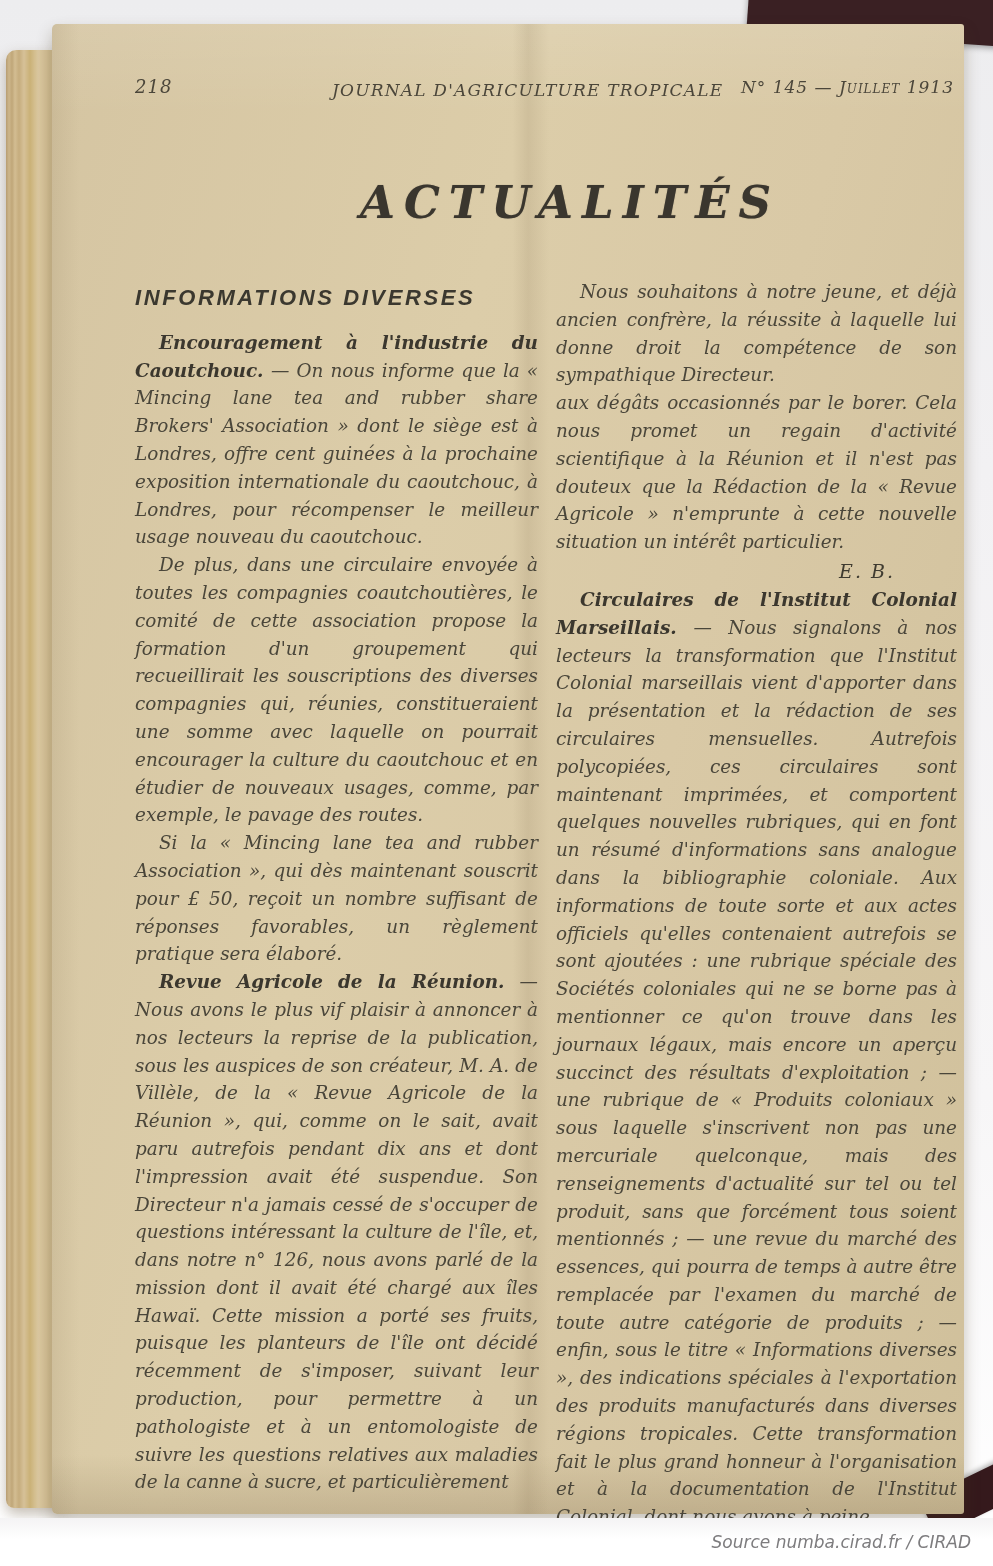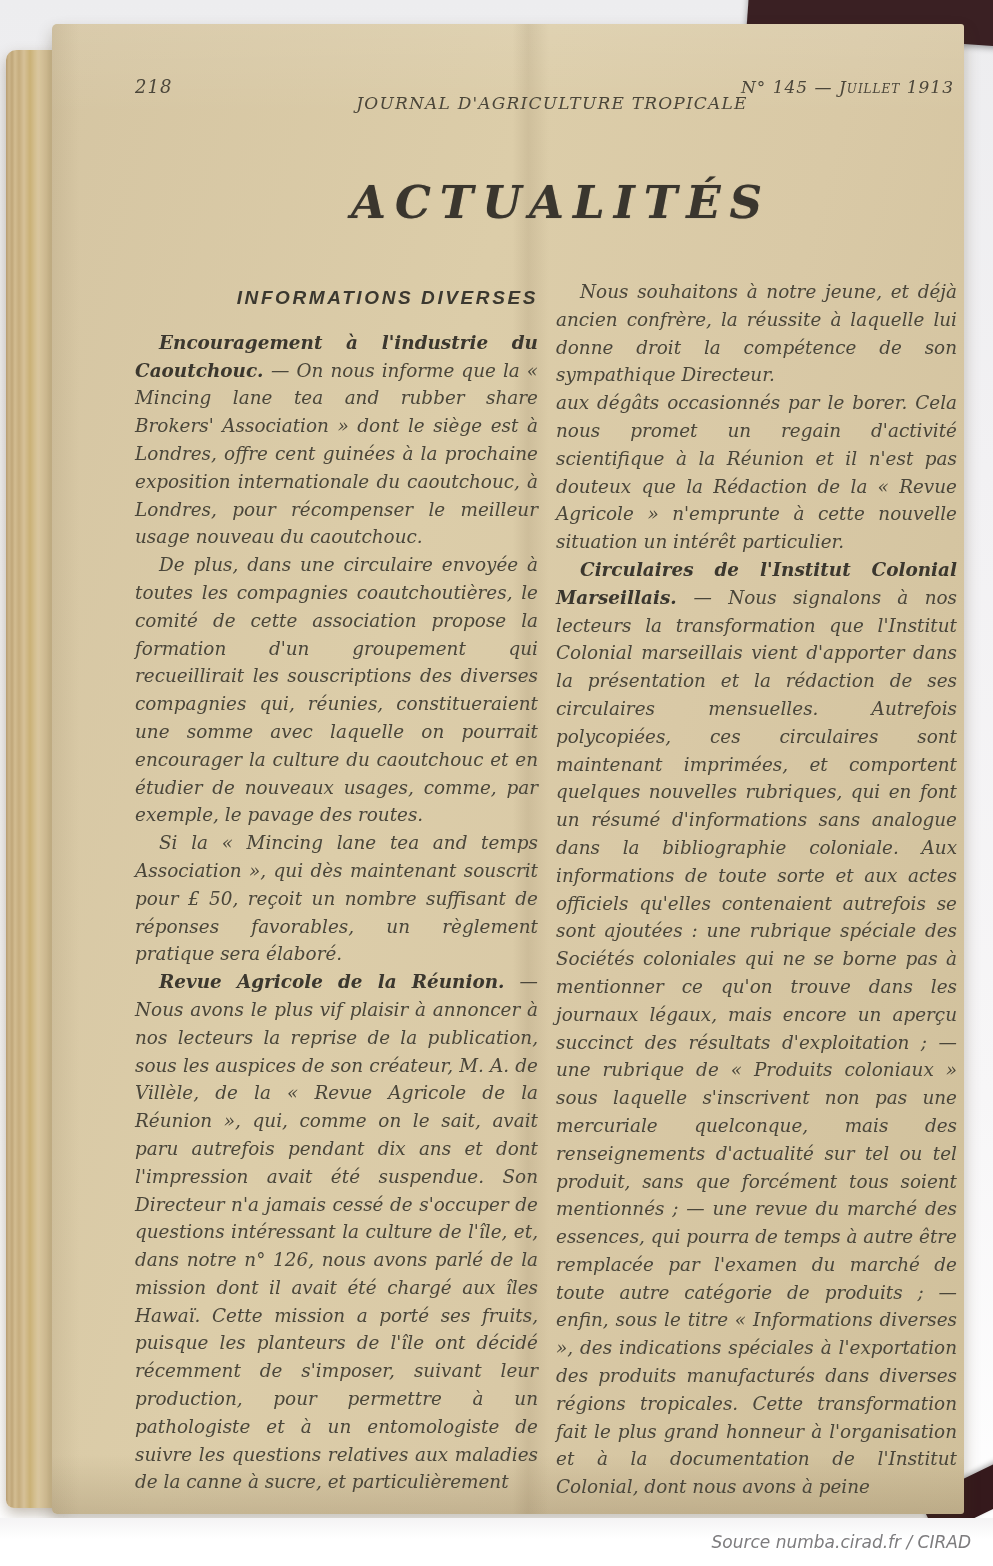--- a/index.html
+++ b/index.html
@@ -38,38 +38,38 @@
       linear-gradient(90deg, rgba(0,0,0,0) 50.5%, rgba(110,90,60,.12) 52.2%, rgba(0,0,0,0) 54.5%),
       linear-gradient(180deg, rgba(255,255,255,.10) 0%, rgba(0,0,0,0) 6%),
       linear-gradient(180deg, rgba(0,0,0,0) 96%, rgba(95,75,45,.18) 100%),
       linear-gradient(105deg,#d5c5a2 0%,#dccda9 38%,#d9c9a6 62%,#d0c09b 100%);
     box-shadow:0 8px 16px rgba(70,55,30,.30);
     color:#474337;
   }
   .page-header{position:absolute; left:0; top:52px; width:100%; height:26px;}
   .page-num{position:absolute; left:83px; top:0; font-size:18px; letter-spacing:1px; color:#4b463a;}
   .journal-title{
-    position:absolute; left:280px; width:440px; top:17px; text-align:center;
+    position:absolute; left:280px; width:440px; top:4px; 
     font-size:17px; letter-spacing:1.2px; color:#4b463a; white-space:nowrap;
   }
   .issue-info{
     position:absolute; right:10px; top:1px; text-align:right;
     font-size:17px; font-variant:small-caps; letter-spacing:1px; color:#4b463a; white-space:nowrap;
   }
   .main-title{
-    position:absolute; left:219px; width:580px; top:152px; text-align:center;
+    position:absolute; left:228px; width:580px; top:152px; text-align:center;
     font-size:45px; font-weight:bold; letter-spacing:9px; color:#3a362e;
     text-shadow:0 0 1px rgba(58,54,46,.45);
   }
   .column{position:absolute; text-align:justify; font-size:18.4px; line-height:27.8px; color:#4a463a;}
   .col-left{left:83px; top:260px; width:403px;}
   .col-right{left:504px; top:254px; width:401px;}
   .section-heading{
     font-family:"Liberation Sans","DejaVu Sans",sans-serif;
-    font-weight:bold; font-size:19px; letter-spacing:2.6px; text-align:right;
+    font-weight:bold; font-size:22px; letter-spacing:2.6px; text-align:left;
     color:#3b382f; margin:0 0 17px 0;
   }
   .body-par{margin:0; text-indent:24px;}
   .body-par.no-indent{text-indent:0;}
   .lead{font-weight:bold; color:#3b372e;}
   .signature{
     text-indent:0; text-align:right; padding-right:62px;
     letter-spacing:2px; font-size:19px; color:#3f3b30; line-height:30px;
   }
   
@@ -100,29 +100,30 @@
       <span class="issue-info">N° 145 — Juillet 1913</span>
     </div>
 
     <div class="main-title">ACTUALITÉS</div>
 
     <div class="column col-left">
       <h2 class="section-heading">INFORMATIONS DIVERSES</h2>
       <div>
           <p class="body-par"><span class="lead">Encouragement à l'industrie du Caoutchouc. </span>— On nous informe que la « Mincing lane tea and rubber share Brokers' Association » dont le siège est à Londres, offre cent guinées à la prochaine exposition internationale du caoutchouc, à Londres, pour récompenser le meilleur usage nouveau du caoutchouc.</p>
           <p class="body-par">De plus, dans une circulaire envoyée à toutes les compagnies coautchoutières, le comité de cette association propose la formation d'un groupement qui recueillirait les souscriptions des diverses compagnies qui, réunies, constitueraient une somme avec laquelle on pourrait encourager la culture du caoutchouc et en étudier de nouveaux usages, comme, par exemple, le pavage des routes.</p>
-          <p class="body-par">Si la « Mincing lane tea and temps Association », qui dès maintenant souscrit pour £ 50, reçoit un nombre suffisant de réponses favorables, un règlement pratique sera élaboré.</p>
+          <p class="body-par">Si la « Mincing lane tea and rubber Association », qui dès maintenant souscrit pour £ 50, reçoit un nombre suffisant de réponses favorables, un règlement pratique sera élaboré.</p>
           <p class="body-par"><span class="lead">Revue Agricole de la Réunion. </span>— Nous avons le plus vif plaisir à annoncer à nos lecteurs la reprise de la publication, sous les auspices de son créateur, M. A. de Villèle, de la « Revue Agricole de la Réunion », qui, comme on le sait, avait paru autrefois pendant dix ans et dont l'impression avait été suspendue. Son Directeur n'a jamais cessé de s'occuper de questions intéressant la culture de l'île, et, dans notre n° 126, nous avons parlé de la mission dont il avait été chargé aux îles Hawaï. Cette mission a porté ses fruits, puisque les planteurs de l'île ont décidé récemment de s'imposer, suivant leur production, pour permettre à un pathologiste et à un entomologiste de suivre les questions relatives aux maladies de la canne à sucre, et particulièrement</p>
         </div>
     </div>
 
     <div class="column col-right">
       <div>
           <p class="body-par">Nous souhaitons à notre jeune, et déjà ancien confrère, la réussite à laquelle lui donne droit la compétence de son sympathique Directeur.</p>
           <p class="body-par no-indent">aux dégâts occasionnés par le borer. Cela nous promet un regain d'activité scientifique à la Réunion et il n'est pas douteux que la Rédaction de la « Revue Agricole » n'emprunte à cette nouvelle situation un intérêt particulier.</p>
+          <p class="body-par signature">E. B.</p>
           <p class="body-par"><span class="lead">Circulaires de l'Institut Colonial Marseillais. </span>— Nous signalons à nos lecteurs la transformation que l'Institut Colonial marseillais vient d'apporter dans la présentation et la rédaction de ses circulaires mensuelles. Autrefois polycopiées, ces circulaires sont maintenant imprimées, et comportent quelques nouvelles rubriques, qui en font un résumé d'informations sans analogue dans la bibliographie coloniale. Aux informations de toute sorte et aux actes officiels qu'elles contenaient autrefois se sont ajoutées : une rubrique spéciale des Sociétés coloniales qui ne se borne pas à mentionner ce qu'on trouve dans les journaux légaux, mais encore un aperçu succinct des résultats d'exploitation ; — une rubrique de « Produits coloniaux » sous laquelle s'inscrivent non pas une mercuriale quelconque, mais des renseignements d'actualité sur tel ou tel produit, sans que forcément tous soient mentionnés ; — une revue du marché des essences, qui pourra de temps à autre être remplacée par l'examen du marché de toute autre catégorie de produits ; — enfin, sous le titre « Informations diverses », des indications spéciales à l'exportation des produits manufacturés dans diverses régions tropicales. Cette transformation fait le plus grand honneur à l'organisation et à la documentation de l'Institut Colonial, dont nous avons à peine</p>
         </div>
     </div>
 
   </div>
 
   <div class="footer-bar">
     <span class="source-credit">Source numba.cirad.fr / CIRAD</span>
   </div>
 

